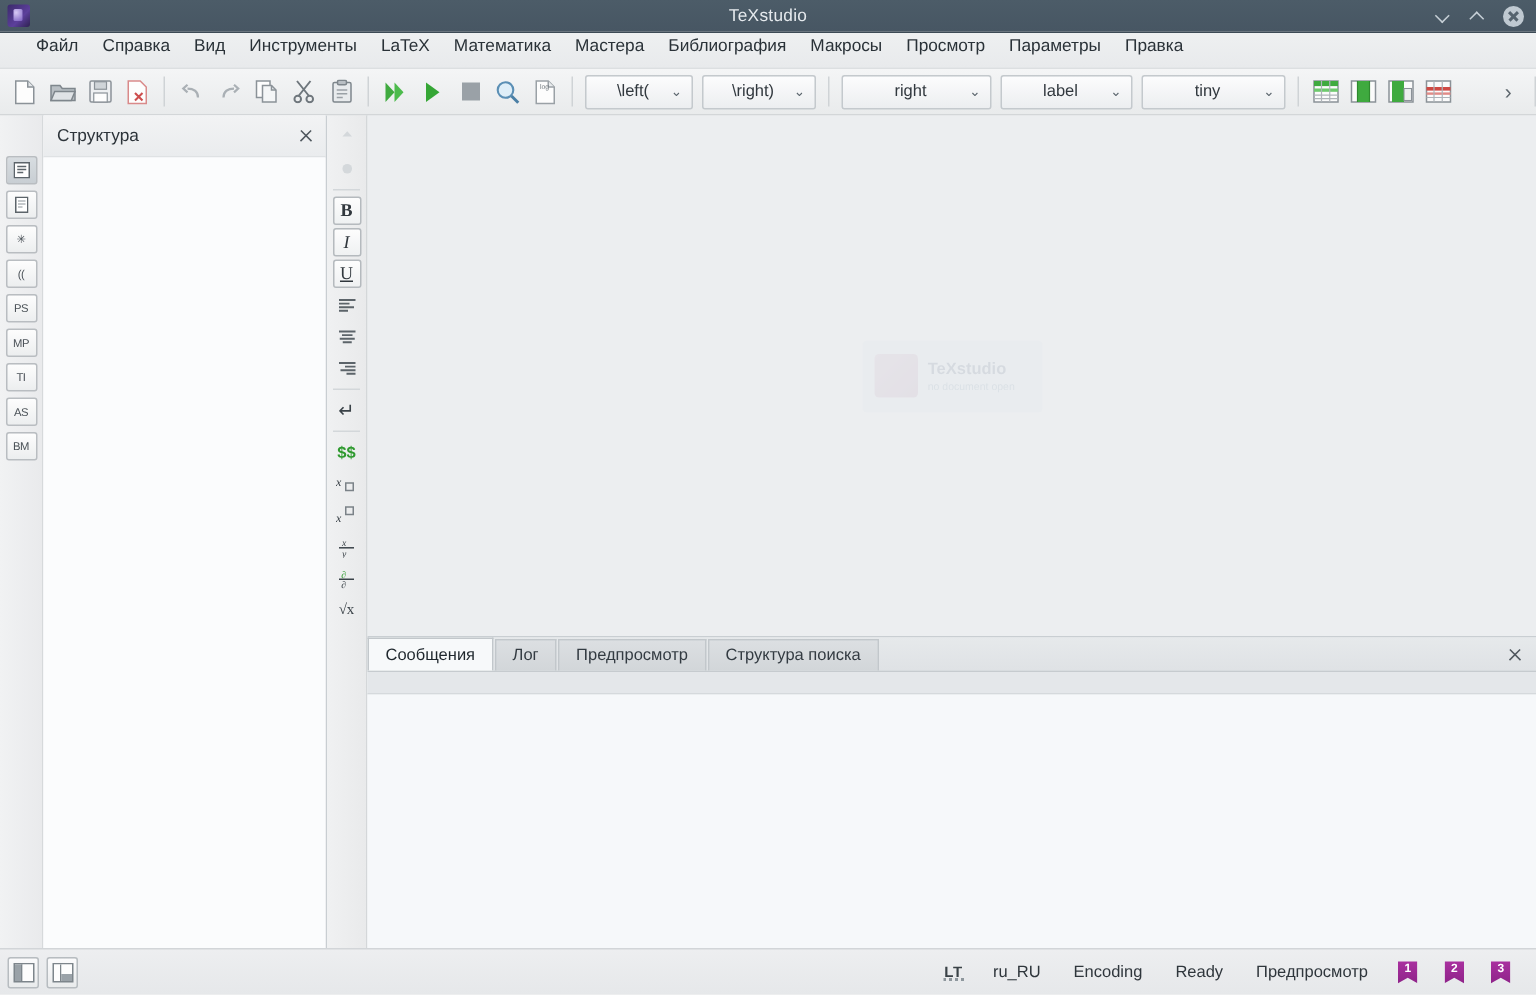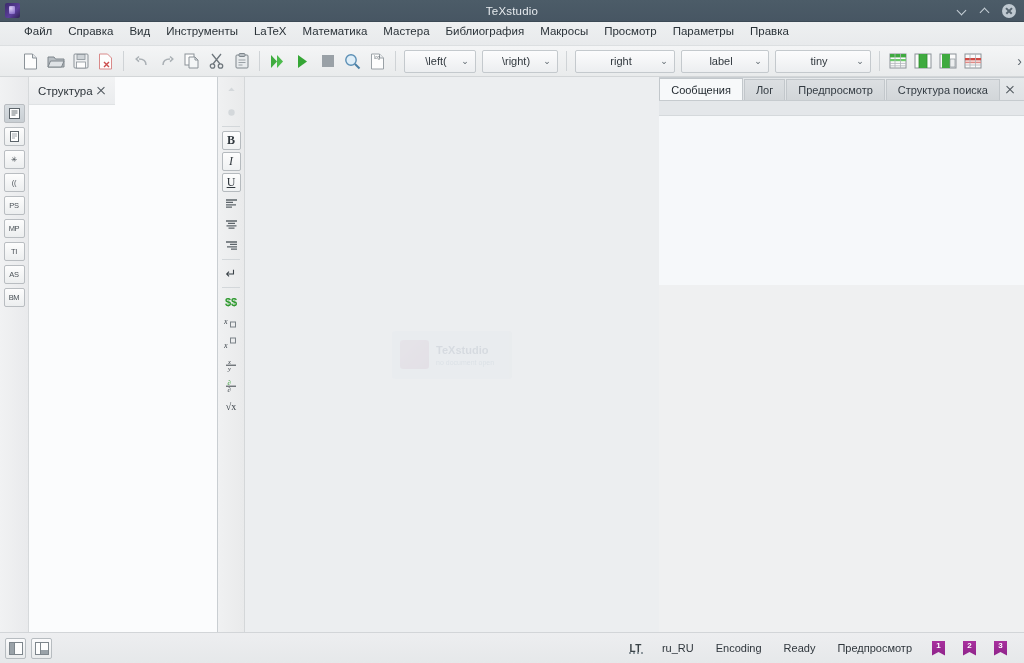--- a/index.html
+++ b/index.html
@@ -78,21 +78,21 @@
     padding: 3px 8px; border-radius: 2px; cursor: default;
     white-space: nowrap;
   }
 
   
   #toolbar {
     height: 30px; min-height: 30px;
     background: linear-gradient(to bottom,#f4f5f6,#e9ebec);
     display: flex; align-items: center;
     border-bottom: 1px solid #d3d6d8;
-    padding-left: 18px; gap: 0px;
+    padding-left: 4px; gap: 0px;
   }
   .tb-btn {
     width: 25px; height: 25px;
     display: flex; align-items: center; justify-content: center;
     border-radius: 2px; cursor: default; flex: 0 0 auto;
   }
   .tb-sep {
     width: 1px; height: 20px; background: #cfd3d6;
     margin: 0 5px; flex: 0 0 auto;
   }
@@ -127,21 +127,21 @@
     font-size: 7.5px; color: #4a5157;
     display: flex; align-items: center; justify-content: center;
     cursor: default; letter-spacing: -0.3px;
   }
   .rail-btn.active { background: linear-gradient(to bottom,#d8dde1,#c8ced3); }
 
   
   #structure {
     width: 188px; background: #fbfcfd;
     border-right: 1px solid #c9ced2;
-    display: flex; flex-direction: row;
+    display: flex; flex-direction: column;
   }
   #structure .sp-head {
     height: 27px; display: flex; align-items: center;
     padding: 0 5px 0 9px;
     background: linear-gradient(to bottom,#f2f3f4,#eaecee);
     border-bottom: 1px solid #dfe2e4;
   }
   #structure .sp-title { font-size: 11.5px; color: #2d343a; flex: 1; }
   .xclose {
     width: 17px; height: 17px; position: relative; cursor: default; border-radius:2px;
@@ -166,21 +166,21 @@
     display: flex; align-items: center; justify-content: center;
     border-radius: 2px; cursor: default; font-size: 12px; color: #30373d;
   }
   .fmt-btn.boxed {
     border: 1px solid #b5babe; background: linear-gradient(to bottom,#fdfdfd,#eff1f2);
     width: 17px; height: 17px; margin: 1px 0;
   }
   .fmt-sep { width:18px; height:1px; background:#d3d7da; margin:3px 0; }
 
   
-  #editorwrap { flex: 1; display: flex; flex-direction: row; min-width: 0; }
+  #editorwrap { flex: 1; display: flex; flex-direction: column; min-width: 0; }
   #editor {
     flex: 1; background: #eceef0; position: relative; min-height: 0;
   }
   #watermark {
     position: absolute; left: 50%; top: 50%;
     transform: translate(-50%,-50%);
     width: 104px; height: 40px;
     display: flex; align-items: center; gap: 7px;
     opacity: .17;
     background: rgba(190,210,225,.35);

